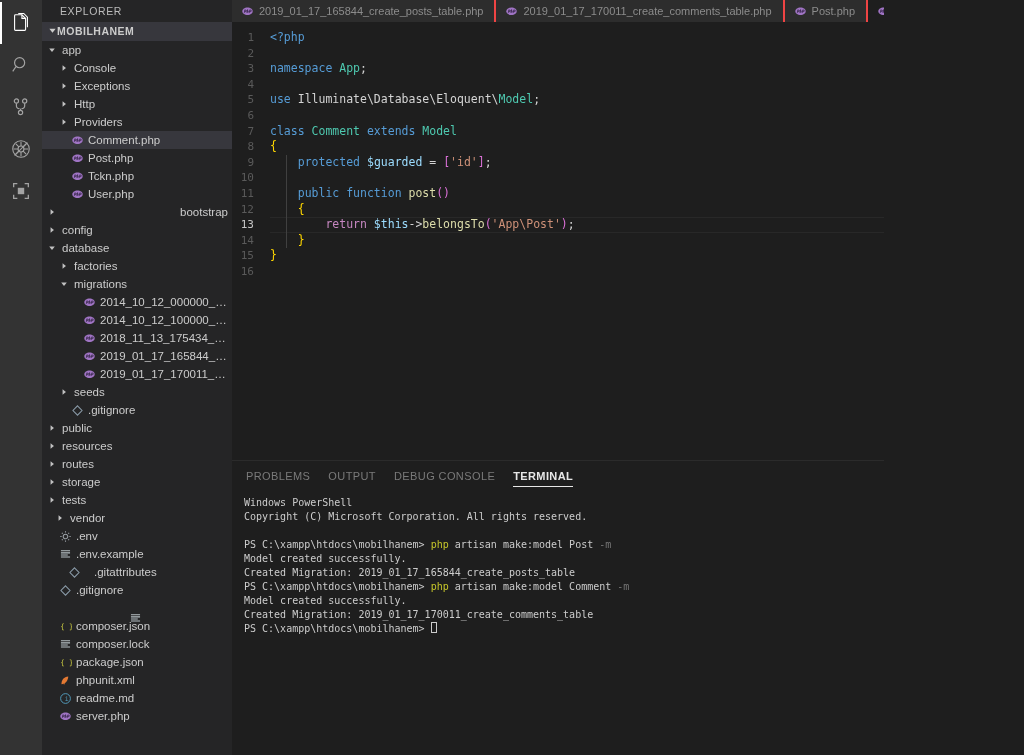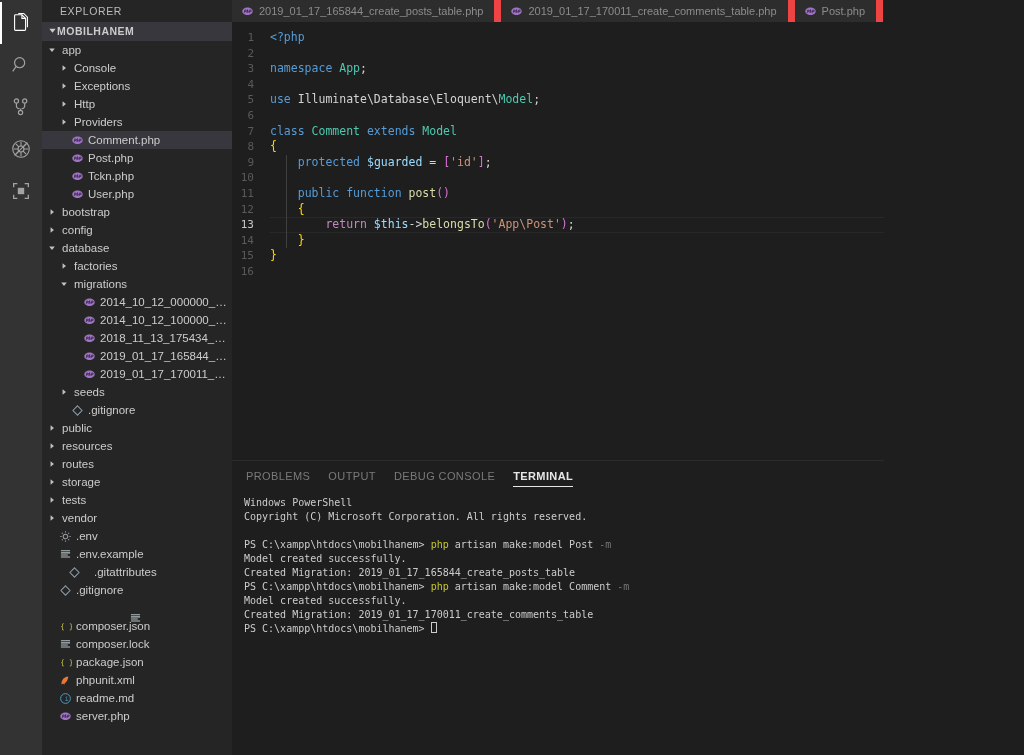--- a/index.html
+++ b/index.html
@@ -95,21 +95,21 @@
     display: flex; align-items: stretch;
     overflow: hidden;
   }
   .tab {
     display: flex; align-items: center;
     padding: 0 11px 0 9px;
     background: #2d2d2d;
     color: #8c8c8c;
     font-size: 11px;
     white-space: nowrap;
-    border-right: 7px solid #ef4444;
+    border-right: 2px solid #ef4444;
     position: relative;
   }
   .tab.active {
     background: #1e1e1e;
     color: #ffffff;
     font-weight: bold;
   }
   .tab .tab-icon { margin-right: 5px; display: flex; align-items: center; }
   .tab .tab-close {
     margin-left: 9px; font-size: 12px; line-height: 1;
@@ -358,21 +358,21 @@
           <span class="fi">
             <svg width="13" height="13" viewBox="0 0 16 16">
               <path d="M8 3.2 C11.6 3.2 14.4 5.2 14.4 7.8 C14.4 10.4 11.6 12.4 8 12.4 C4.4 12.4 1.6 10.4 1.6 7.8 C1.6 5.2 4.4 3.2 8 3.2 Z" fill="#a074c4"></path>
               <path d="M4.3 6.3 h1.4 a0.9 0.9 0 0 1 0 1.8 h-1.1 M4.1 9.6 l0.7 -3.3" fill="none" stroke="#2b1d3b" stroke-width="0.9"></path>
               <path d="M7.2 9.6 l0.9 -4.2 M7.5 7.3 h1.4 l-0.5 2.3" fill="none" stroke="#2b1d3b" stroke-width="0.9"></path>
               <path d="M10.4 6.3 h1.4 a0.9 0.9 0 0 1 0 1.8 h-1.1 M10.2 9.6 l0.7 -3.3" fill="none" stroke="#2b1d3b" stroke-width="0.9"></path>
             </svg>
           </span>
           <span class="lbl">User.php</span>
         </div>
-        <div class="row" style="padding-left: 4px;">
+        <div class="row" style="padding-left: 4px; justify-content: space-between;">
           <span class="twisty">
             <svg width="8" height="8" viewBox="0 0 10 10">
               <path d="M3.2 1.5 L7.4 5 L3.2 8.5 Z" fill="#c2c2c2"></path>
             </svg>
           </span>
           <span style="width: 4px; flex: 0 0 4px;"></span>
           <span class="lbl">bootstrap</span>
         </div>
         <div class="row" style="padding-left: 4px;">
           <span class="twisty">
@@ -526,21 +526,21 @@
         </div>
         <div class="row" style="padding-left: 4px;">
           <span class="twisty">
             <svg width="8" height="8" viewBox="0 0 10 10">
               <path d="M3.2 1.5 L7.4 5 L3.2 8.5 Z" fill="#c2c2c2"></path>
             </svg>
           </span>
           <span style="width: 4px; flex: 0 0 4px;"></span>
           <span class="lbl">tests</span>
         </div>
-        <div class="row" style="padding-left: 4px;">
+        <div class="row" style="padding-left: 12px;">
           <span class="twisty">
             <svg width="8" height="8" viewBox="0 0 10 10">
               <path d="M3.2 1.5 L7.4 5 L3.2 8.5 Z" fill="#c2c2c2"></path>
             </svg>
           </span>
           <span style="width: 4px; flex: 0 0 4px;"></span>
           <span class="lbl">vendor</span>
         </div>
         <div class="row" style="padding-left: 4px;">
           <span class="twisty"></span>

